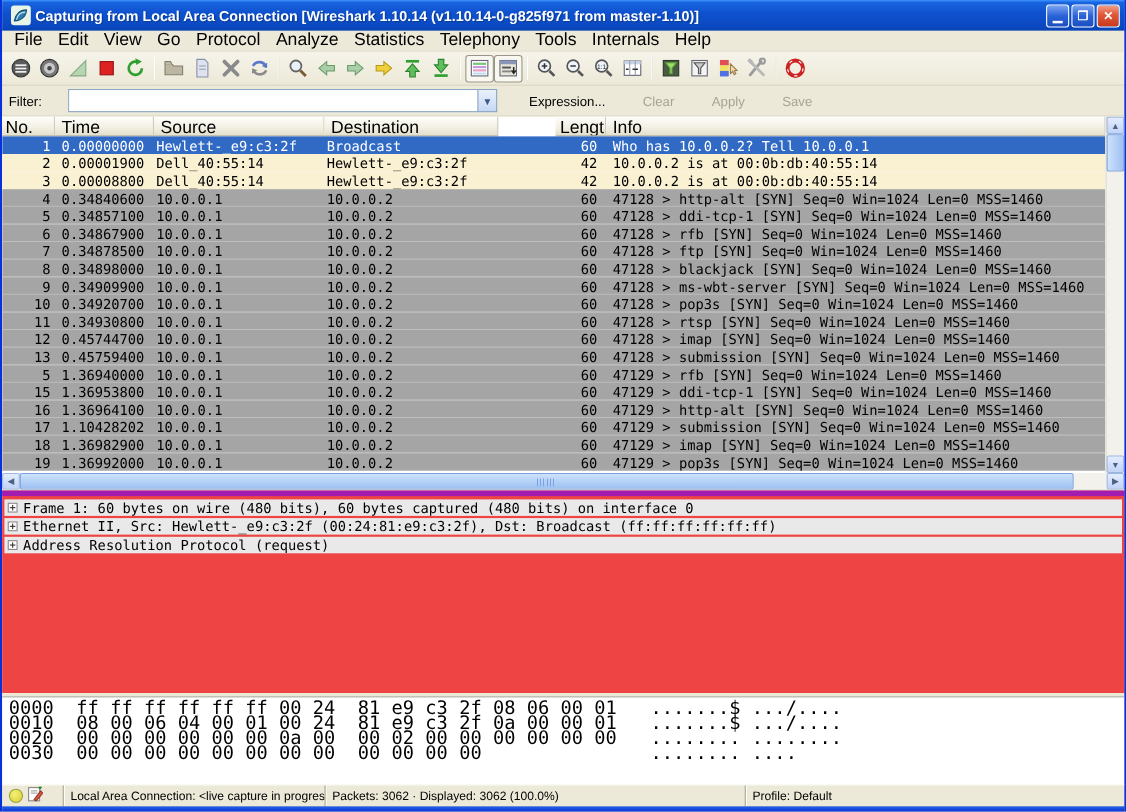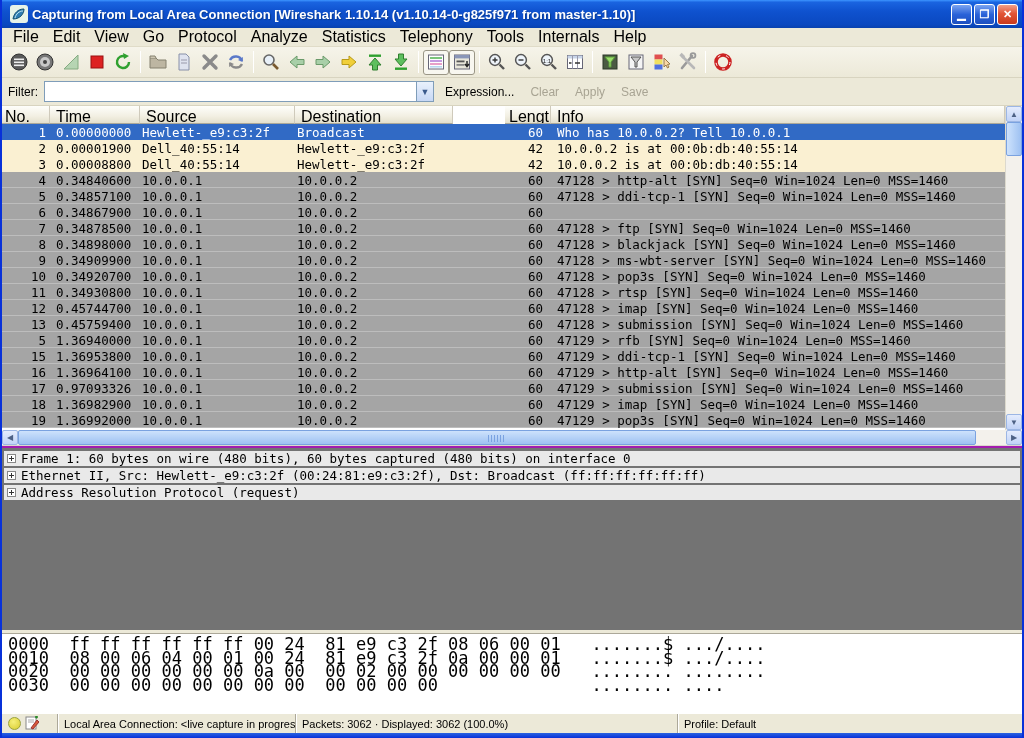--- a/index.html
+++ b/index.html
@@ -31,21 +31,21 @@
   
   .toolbar { height:31px; flex:0 0 31px; background:linear-gradient(180deg,#f6f4ea,#ece9d8);
     display:flex; align-items:center; padding-left:4px; border-bottom:1px solid #d8d4c0; }
   .tb-btn { width:26px; height:25px; display:flex; align-items:center; justify-content:center;
     border:1px solid transparent; border-radius:2px; background:transparent; }
   .tb-btn.framed { border:1px solid #9a9686; background:#f8f7f0; border-radius:3px; }
   .tb-sep { width:1px; height:22px; background:#c6c2ae; border-right:1px solid #fff; margin:0 4px; }
 
   
   .filterbar { height:28px; flex:0 0 28px; background:#ece9d8; display:flex; align-items:center;
-    padding:0 6px; gap:6px; border-bottom:1px solid #d8d4c0; }
+    padding:0 6px; gap:24px; border-bottom:1px solid #d8d4c0; }
   .filter-label { font-size:12px; }
   .filter-combo { width:390px; height:21px; background:#fff; border:1px solid #7f9db9; display:flex; }
   .filter-input { flex:1; border:none; outline:none; font-size:12px; padding:0 3px;
     font-family:"Liberation Sans",sans-serif; }
   .combo-arrow { width:17px; height:100%; border-left:1px solid #7f9db9;
     background:linear-gradient(180deg,#e9f1fc,#c7d8f5); color:#3a5a8c; font-size:9px;
     display:flex; align-items:center; justify-content:center; }
   .filter-btn { font-size:12px; color:#000; padding:2px 5px; }
   .filter-btn.disabled { color:#a8a493; }
 
@@ -82,21 +82,21 @@
     background:linear-gradient(90deg,#cde2fc,#9ec1f2); border:1px solid #7aa2e0; border-radius:2px; }
   .hsb { height:16px; flex:0 0 16px; background:#f3f1ec; display:flex; border-bottom:1px solid #dcd9cd; }
   .hsb .sb-btn { width:16px; flex:0 0 16px; height:100%; }
   .hsb-track { flex:1; position:relative; }
   .hsb-thumb { position:absolute; left:0; top:0; bottom:0; width:97%;
     background:linear-gradient(180deg,#cde2fc,#9ec1f2); border:1px solid #7aa2e0; border-radius:2px; }
   .hsb-grip { position:absolute; left:50%; top:4px; width:18px; height:7px; transform:translateX(-50%);
     background:repeating-linear-gradient(90deg,#7aa2e0 0 1px,transparent 1px 3px); }
 
   
-  .details-pane { flex:0 0 184px; background:#737373; border-top:2px solid #a21caf;
+  .details-pane { flex:0 0 184px; background:#ef4444; border-top:5px solid #a21caf;
     padding:3px 2px; overflow:hidden; }
   .detail-row { display:flex; align-items:center; height:15px; margin-bottom:2px;
     background:#e9e9e9; font-family:"DejaVu Sans Mono",monospace; font-size:12.5px; white-space:pre; }
   .expander { width:9px; height:9px; border:1px solid #888; background:#fff; margin:0 5px 0 3px;
     position:relative; flex:0 0 9px; }
   .expander::before { content:""; position:absolute; left:1px; right:1px; top:3px; height:1px; background:#333; }
   .expander::after { content:""; position:absolute; top:1px; bottom:1px; left:3px; width:1px; background:#333; }
 
   .splitter { flex:0 0 3px; background:#ece9d8; }
 
@@ -402,20 +402,21 @@
             <span class="cell c-len">60</span>
             <span class="cell c-info">47128 &gt; ddi-tcp-1 [SYN] Seq=0 Win=1024 Len=0 MSS=1460</span>
           </div>
           <div class="prow syn">
             <span class="cell c-no">6</span>
             <span class="cell c-time">0.34867900</span>
             <span class="cell c-src">10.0.0.1</span>
             <span class="cell c-dst">10.0.0.2</span>
             <span class="cell c-proto">TCP</span>
             <span class="cell c-len">60</span>
+            <span class="cell c-info">47128 &gt; rfb [SYN] Seq=0 Win=1024 Len=0 MSS=1460</span>
           </div>
           <div class="prow syn">
             <span class="cell c-no">7</span>
             <span class="cell c-time">0.34878500</span>
             <span class="cell c-src">10.0.0.1</span>
             <span class="cell c-dst">10.0.0.2</span>
             <span class="cell c-proto">TCP</span>
             <span class="cell c-len">60</span>
             <span class="cell c-info">47128 &gt; ftp [SYN] Seq=0 Win=1024 Len=0 MSS=1460</span>
           </div>
@@ -495,21 +496,21 @@
             <span class="cell c-no">16</span>
             <span class="cell c-time">1.36964100</span>
             <span class="cell c-src">10.0.0.1</span>
             <span class="cell c-dst">10.0.0.2</span>
             <span class="cell c-proto">TCP</span>
             <span class="cell c-len">60</span>
             <span class="cell c-info">47129 &gt; http-alt [SYN] Seq=0 Win=1024 Len=0 MSS=1460</span>
           </div>
           <div class="prow syn">
             <span class="cell c-no">17</span>
-            <span class="cell c-time">0.97093326</span>
+            <span class="cell c-time">1.10428202</span>
             <span class="cell c-src">10.0.0.1</span>
             <span class="cell c-dst">10.0.0.2</span>
             <span class="cell c-proto">TCP</span>
             <span class="cell c-len">60</span>
             <span class="cell c-info">47129 &gt; submission [SYN] Seq=0 Win=1024 Len=0 MSS=1460</span>
           </div>
           <div class="prow syn">
             <span class="cell c-no">18</span>
             <span class="cell c-time">1.36982900</span>
             <span class="cell c-src">10.0.0.1</span>

